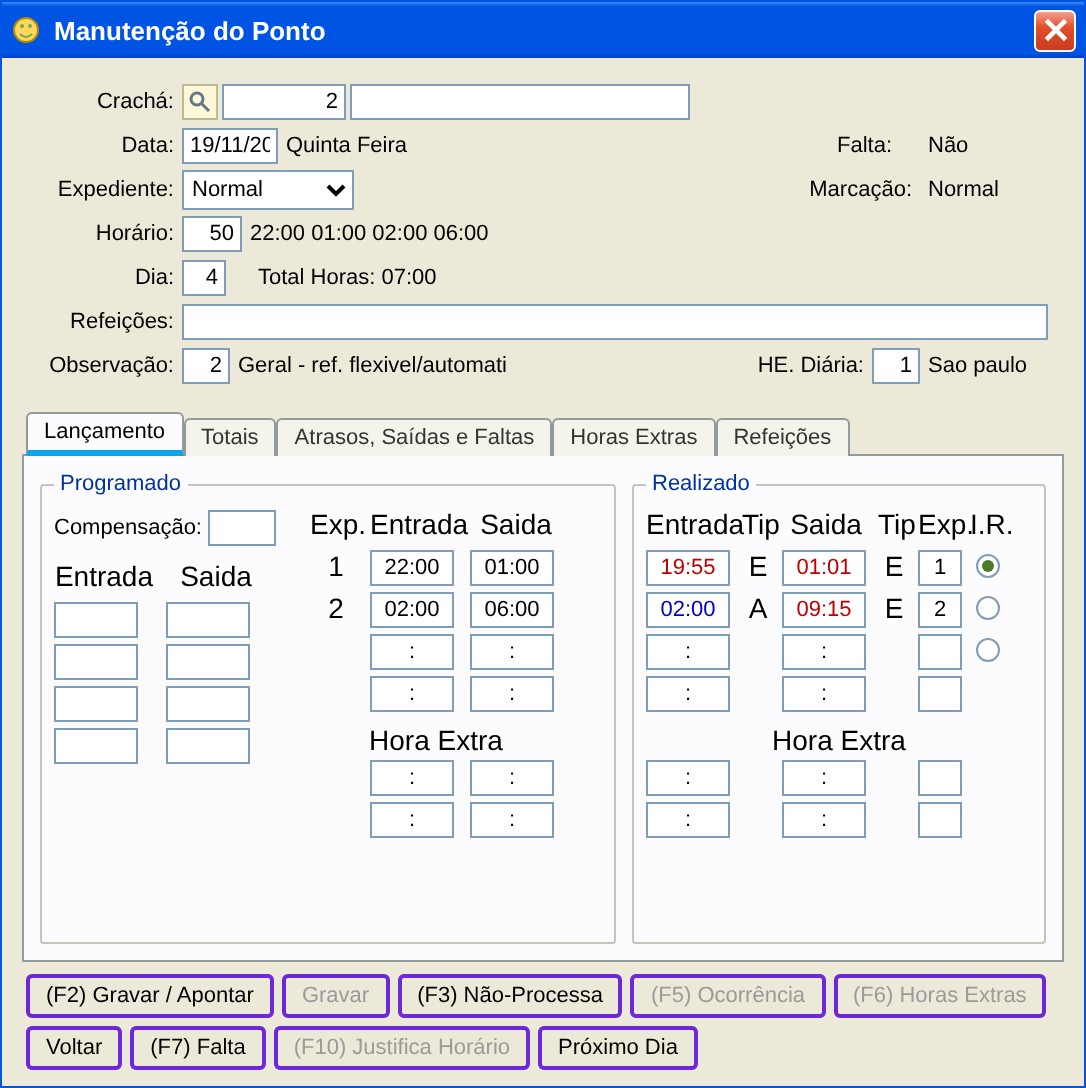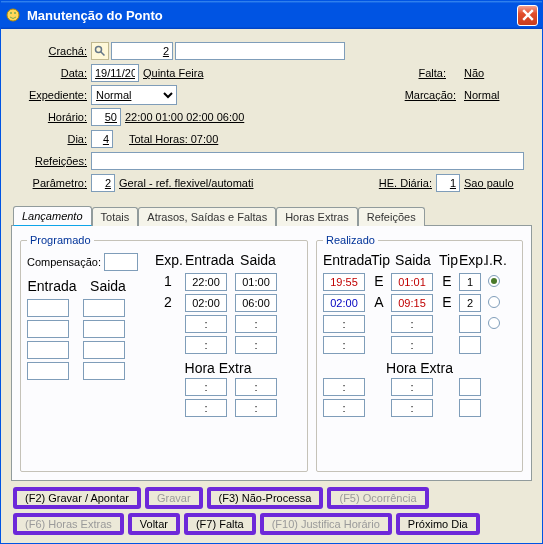--- a/index.html
+++ b/index.html
@@ -47,21 +47,20 @@
     cursor: pointer;
   }
   .content {
     flex: 1;
     padding: 8px 10px 6px 10px;
     display: flex;
     flex-direction: column;
   }
   .form-area {
     padding: 4px 8px 2px 8px;
-    text-decoration: underline;
   }
   .row {
     display: flex;
     align-items: center;
     margin-bottom: 2px;
     min-height: 20px;
   }
   .lbl {
     width: 72px;
     text-align: right;
@@ -112,24 +111,23 @@
     margin-right: 0px;
     border-top-left-radius: 3px;
     border-top-right-radius: 3px;
     cursor: pointer;
     position: relative;
     top: 1px;
     color:#333;
   }
   .tab.active {
     background: #FCFCFE;
-    border-bottom: 1px solid #0ea5e9;
+    border-bottom: 3px solid #0ea5e9;
     z-index: 3;
     color:#000;
-    font-style:italic;
   }
   .tabbody {
     flex: 1;
     border: 1px solid #919B9C;
     background: #FCFCFE;
     padding: 8px;
     position: relative;
   }
   fieldset.group {
     border: 1px solid #C5C2B8;
@@ -166,21 +164,21 @@
     padding: 6px 2px 2px 2px;
     display: flex;
     flex-wrap: wrap;
     gap: 4px;
   }
   button.btn {
     height: 22px;
     padding: 0 8px;
     font: inherit;
     background: #ECE9D8;
-    border: 4px solid #6d28d9;
+    border: 2px solid #6d28d9;
     border-radius: 3px;
     cursor: pointer;
     color:#000;
   }
   button.btn:disabled {
     color: #9A9A9A;
     cursor: default;
   }
   .radio {
     width:12px; height:12px;
@@ -279,21 +277,21 @@
         <input class="txt xsmall" style="width: 22px;" value="4">
         <span class="static" style="margin-left:12px">Total Horas: 07:00</span>
       </div>
 
       <div class="row">
         <span class="lbl">Refeições:</span>
         <input class="txt" style="flex: 1 1 0%;" value="">
       </div>
 
       <div class="row">
-        <span class="lbl">Parâmetro:</span>
+        <span class="lbl">Observação:</span>
         <input class="txt xsmall" style="width: 24px;" value="2">
         <span class="static" style="width:155px">Geral - ref. flexivel/automati</span>
         <span style="margin-left:auto;display:flex;align-items:center;gap:4px">
           <span>HE. Diária:</span>
           <input class="txt xsmall" style="width: 24px;" value="1">
           <span style="width:60px">Sao paulo</span>
         </span>
       </div>
     </div>
 

